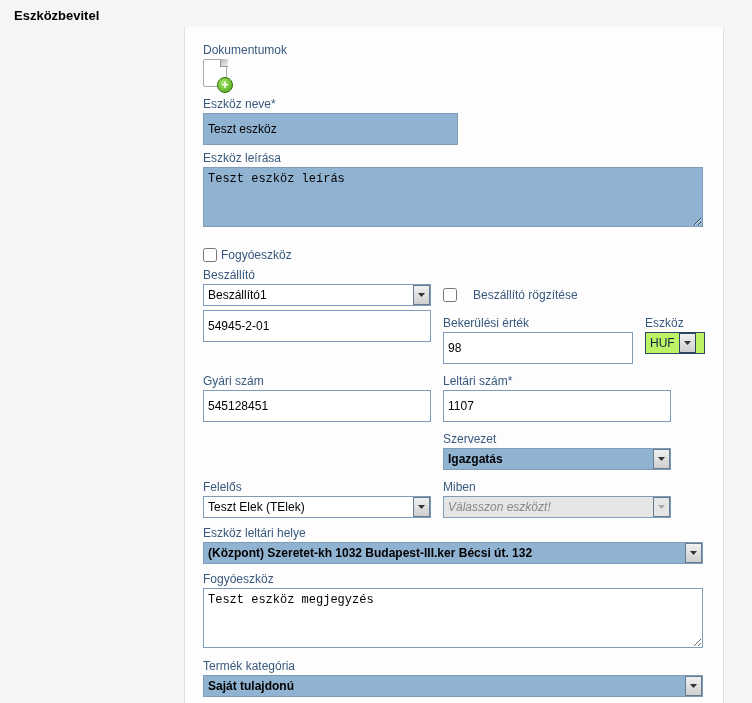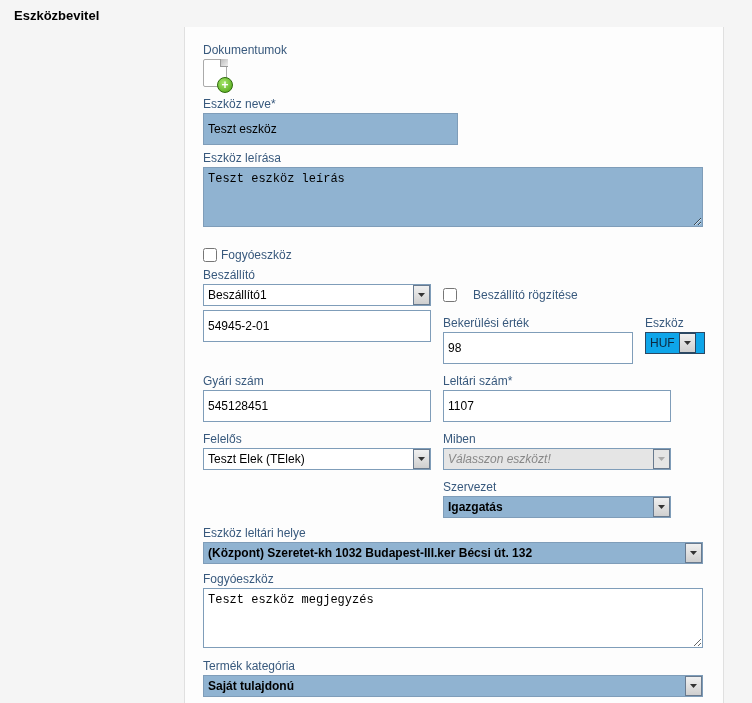--- a/index.html
+++ b/index.html
@@ -128,21 +128,21 @@
     display: flex;
     align-items: center;
     justify-content: center;
   }
   .sel-btn svg { display: block; }
   .currency-sel {
     display: flex;
     align-items: center;
     height: 22px;
     border: 1px solid #2b4863;
-    background: #0ea5e9;
+    background: #bef264;
   }
   .currency-sel .sel-text {
     padding: 0 4px;
     color: #0d2a42;
     font-size: 12px;
     font-weight: normal;
   }
   .currency-sel .sel-btn { border: 1px solid #2b4863; }
   .buttons {
     display: flex;
@@ -238,20 +238,35 @@
         <div class="label">Gyári szám</div>
         <input class="input-text" value="545128451" style="">
       </div>
       <div class="col" style="width:228px">
         <div class="label">Leltári szám*</div>
         <input class="input-text" value="1107" style="">
       </div>
     </div>
 
     <div class="row" style="margin-top:4px">
+      <div class="col" style="width:228px"></div>
+      <div class="col" style="width:228px">
+        <div class="label">Szervezet</div>
+        <div class="select-like blue">
+          <span class="sel-text" style="font-weight:bold;color:#000">Igazgatás</span>
+          <span class="sel-btn">
+            <svg width="7" height="4">
+                <polygon points="0,0 7,0 3.5,4" fill="#333"></polygon>
+              </svg>
+          </span>
+        </div>
+      </div>
+    </div>
+
+    <div class="row" style="margin-top:4px">
       <div class="col" style="width:228px">
         <div class="label">Felelős</div>
         <div class="select-like">
           <span class="sel-text">Teszt Elek (TElek)</span>
           <span class="sel-btn">
             <svg width="7" height="4">
                 <polygon points="0,0 7,0 3.5,4" fill="#333"></polygon>
               </svg>
           </span>
         </div>
@@ -262,35 +277,20 @@
           <span class="sel-text">Válasszon eszközt!</span>
           <span class="sel-btn" style="background:#e5e5e5">
             <svg width="7" height="4">
                 <polygon points="0,0 7,0 3.5,4" fill="#aaa"></polygon>
               </svg>
           </span>
         </div>
       </div>
     </div>
 
-    <div class="row" style="margin-top:4px">
-      <div class="col" style="width:228px"></div>
-      <div class="col" style="width:228px">
-        <div class="label">Szervezet</div>
-        <div class="select-like blue">
-          <span class="sel-text" style="font-weight:bold;color:#000">Igazgatás</span>
-          <span class="sel-btn">
-            <svg width="7" height="4">
-                <polygon points="0,0 7,0 3.5,4" fill="#333"></polygon>
-              </svg>
-          </span>
-        </div>
-      </div>
-    </div>
-
     <div class="label" style="margin-top:8px">Eszköz leltári helye</div>
     <div class="select-like blue" style="width:500px">
       <span class="sel-text" style="font-weight:bold;color:#000">(Központ) Szeretet-kh 1032 Budapest-III.ker Bécsi út. 132</span>
       <span class="sel-btn">
         <svg width="7" height="4">
             <polygon points="0,0 7,0 3.5,4" fill="#333"></polygon>
           </svg>
       </span>
     </div>
 

